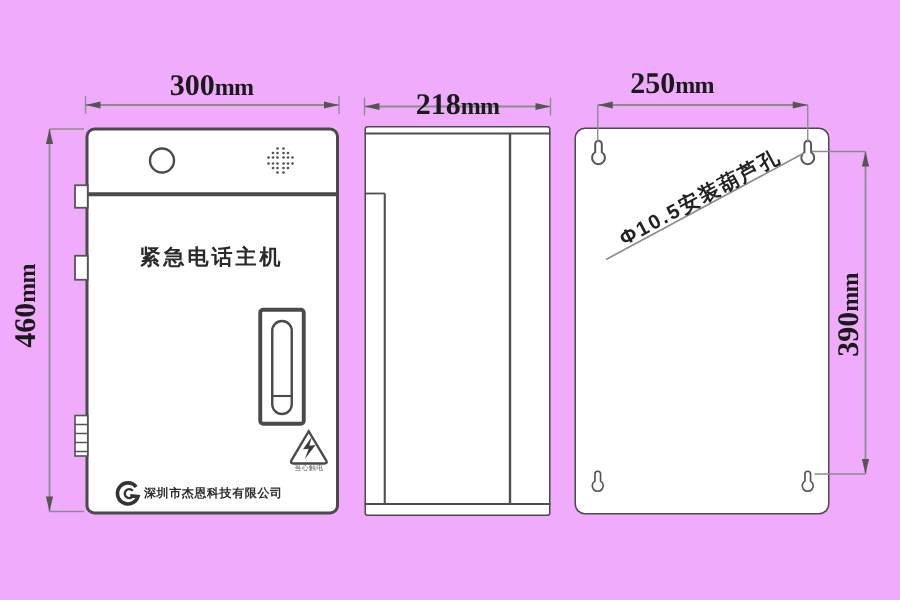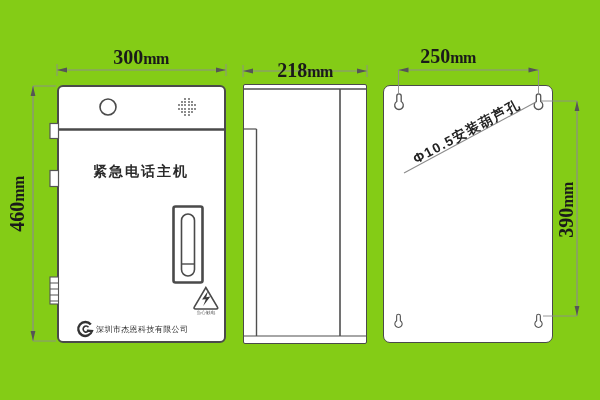--- a/index.html
+++ b/index.html
@@ -1,35 +1,35 @@
 <!DOCTYPE html>
 <html><head>
 <meta charset="utf-8">
 <style>
   html,body{margin:0;padding:0;background:#fff;}
-  #canvas{position:relative;width:600px;height:400px;background:#84cc16;overflow:hidden;
+  #canvas{position:relative;width:600px;height:400px;background:#f0abfc;overflow:hidden;
           font-family:"Liberation Sans",sans-serif;color:#1c1c1c;}
   .view-box{position:absolute;background:#fff;border:2px solid #4a4a4a;box-sizing:border-box;}
   #front-box{left:57px;top:85px;width:169px;height:258px;border-radius:6px;}
   #side-box{left:243px;top:84px;width:124px;height:260px;border-width:1.8px;border-radius:2px;}
   #back-box{left:383px;top:85px;width:170px;height:258px;border-width:1.8px;border-radius:7px;}
   svg{position:absolute;left:0;top:0;}
   .dim-text{position:absolute;white-space:nowrap;font-family:"Liberation Serif",serif;
             font-weight:700;color:#1a1a1a;line-height:1;}
   .dim-text .val{font-size:20px;}
   .dim-text .unit{font-size:16px;letter-spacing:-0.5px;}
   .ctr{transform:translate(-50%,-50%);}
   .rot90{transform:translate(-50%,-50%) rotate(-90deg);}
   #front-title{position:absolute;left:141px;top:172px;transform:translate(-50%,-50%);
                font-size:14px;font-weight:700;letter-spacing:2px;color:#2a2a2a;}
   #hole-label{position:absolute;left:467px;top:132px;
               transform:translate(-50%,-50%) rotate(-28.3deg);
               font-size:13.5px;font-weight:700;letter-spacing:1.5px;color:#222;}
   #company-line{position:absolute;left:96px;top:329px;transform:translateY(-50%);
-                font-size:8px;font-weight:400;letter-spacing:0.4px;color:#2e2e2e;white-space:nowrap;}
+                font-size:8px;font-weight:700;letter-spacing:0.4px;color:#2e2e2e;white-space:nowrap;}
   #warning-caption{position:absolute;left:206px;top:312px;transform:translate(-50%,-50%);
                    font-size:4.5px;color:#555;letter-spacing:0.3px;white-space:nowrap;}
 </style>
 </head>
 <body>
 
 <div id="canvas">
 
   <div id="front-box" class="view-box"></div>
   <div id="side-box" class="view-box"></div>

